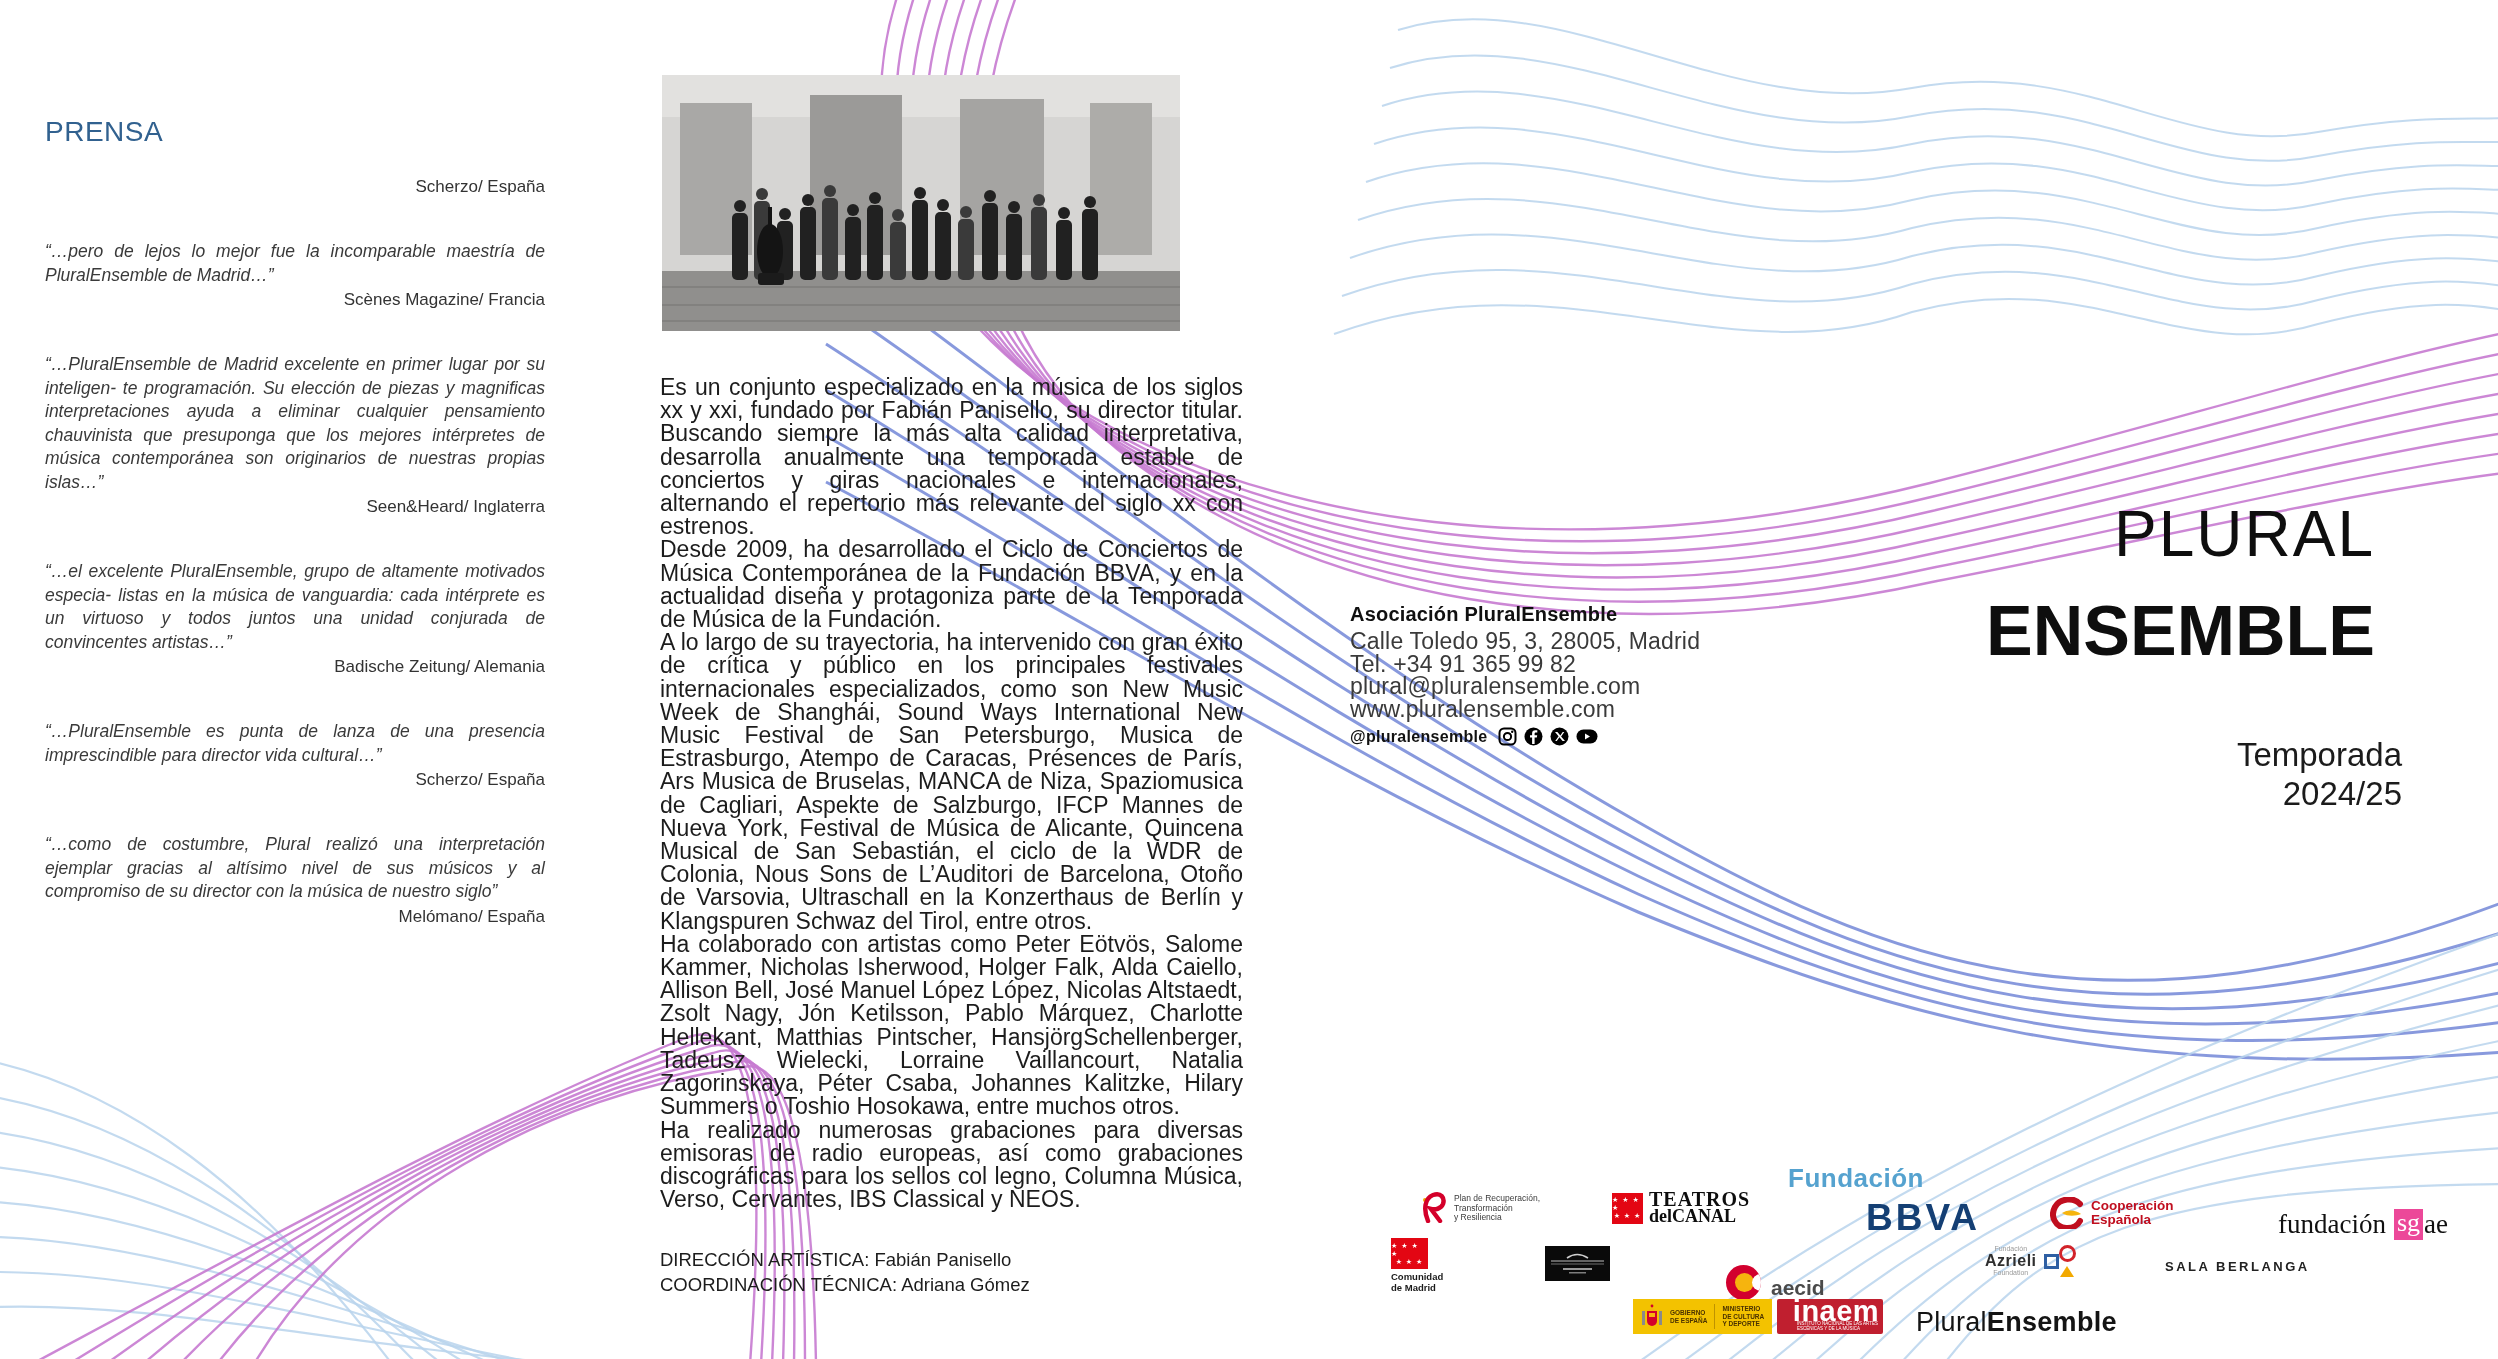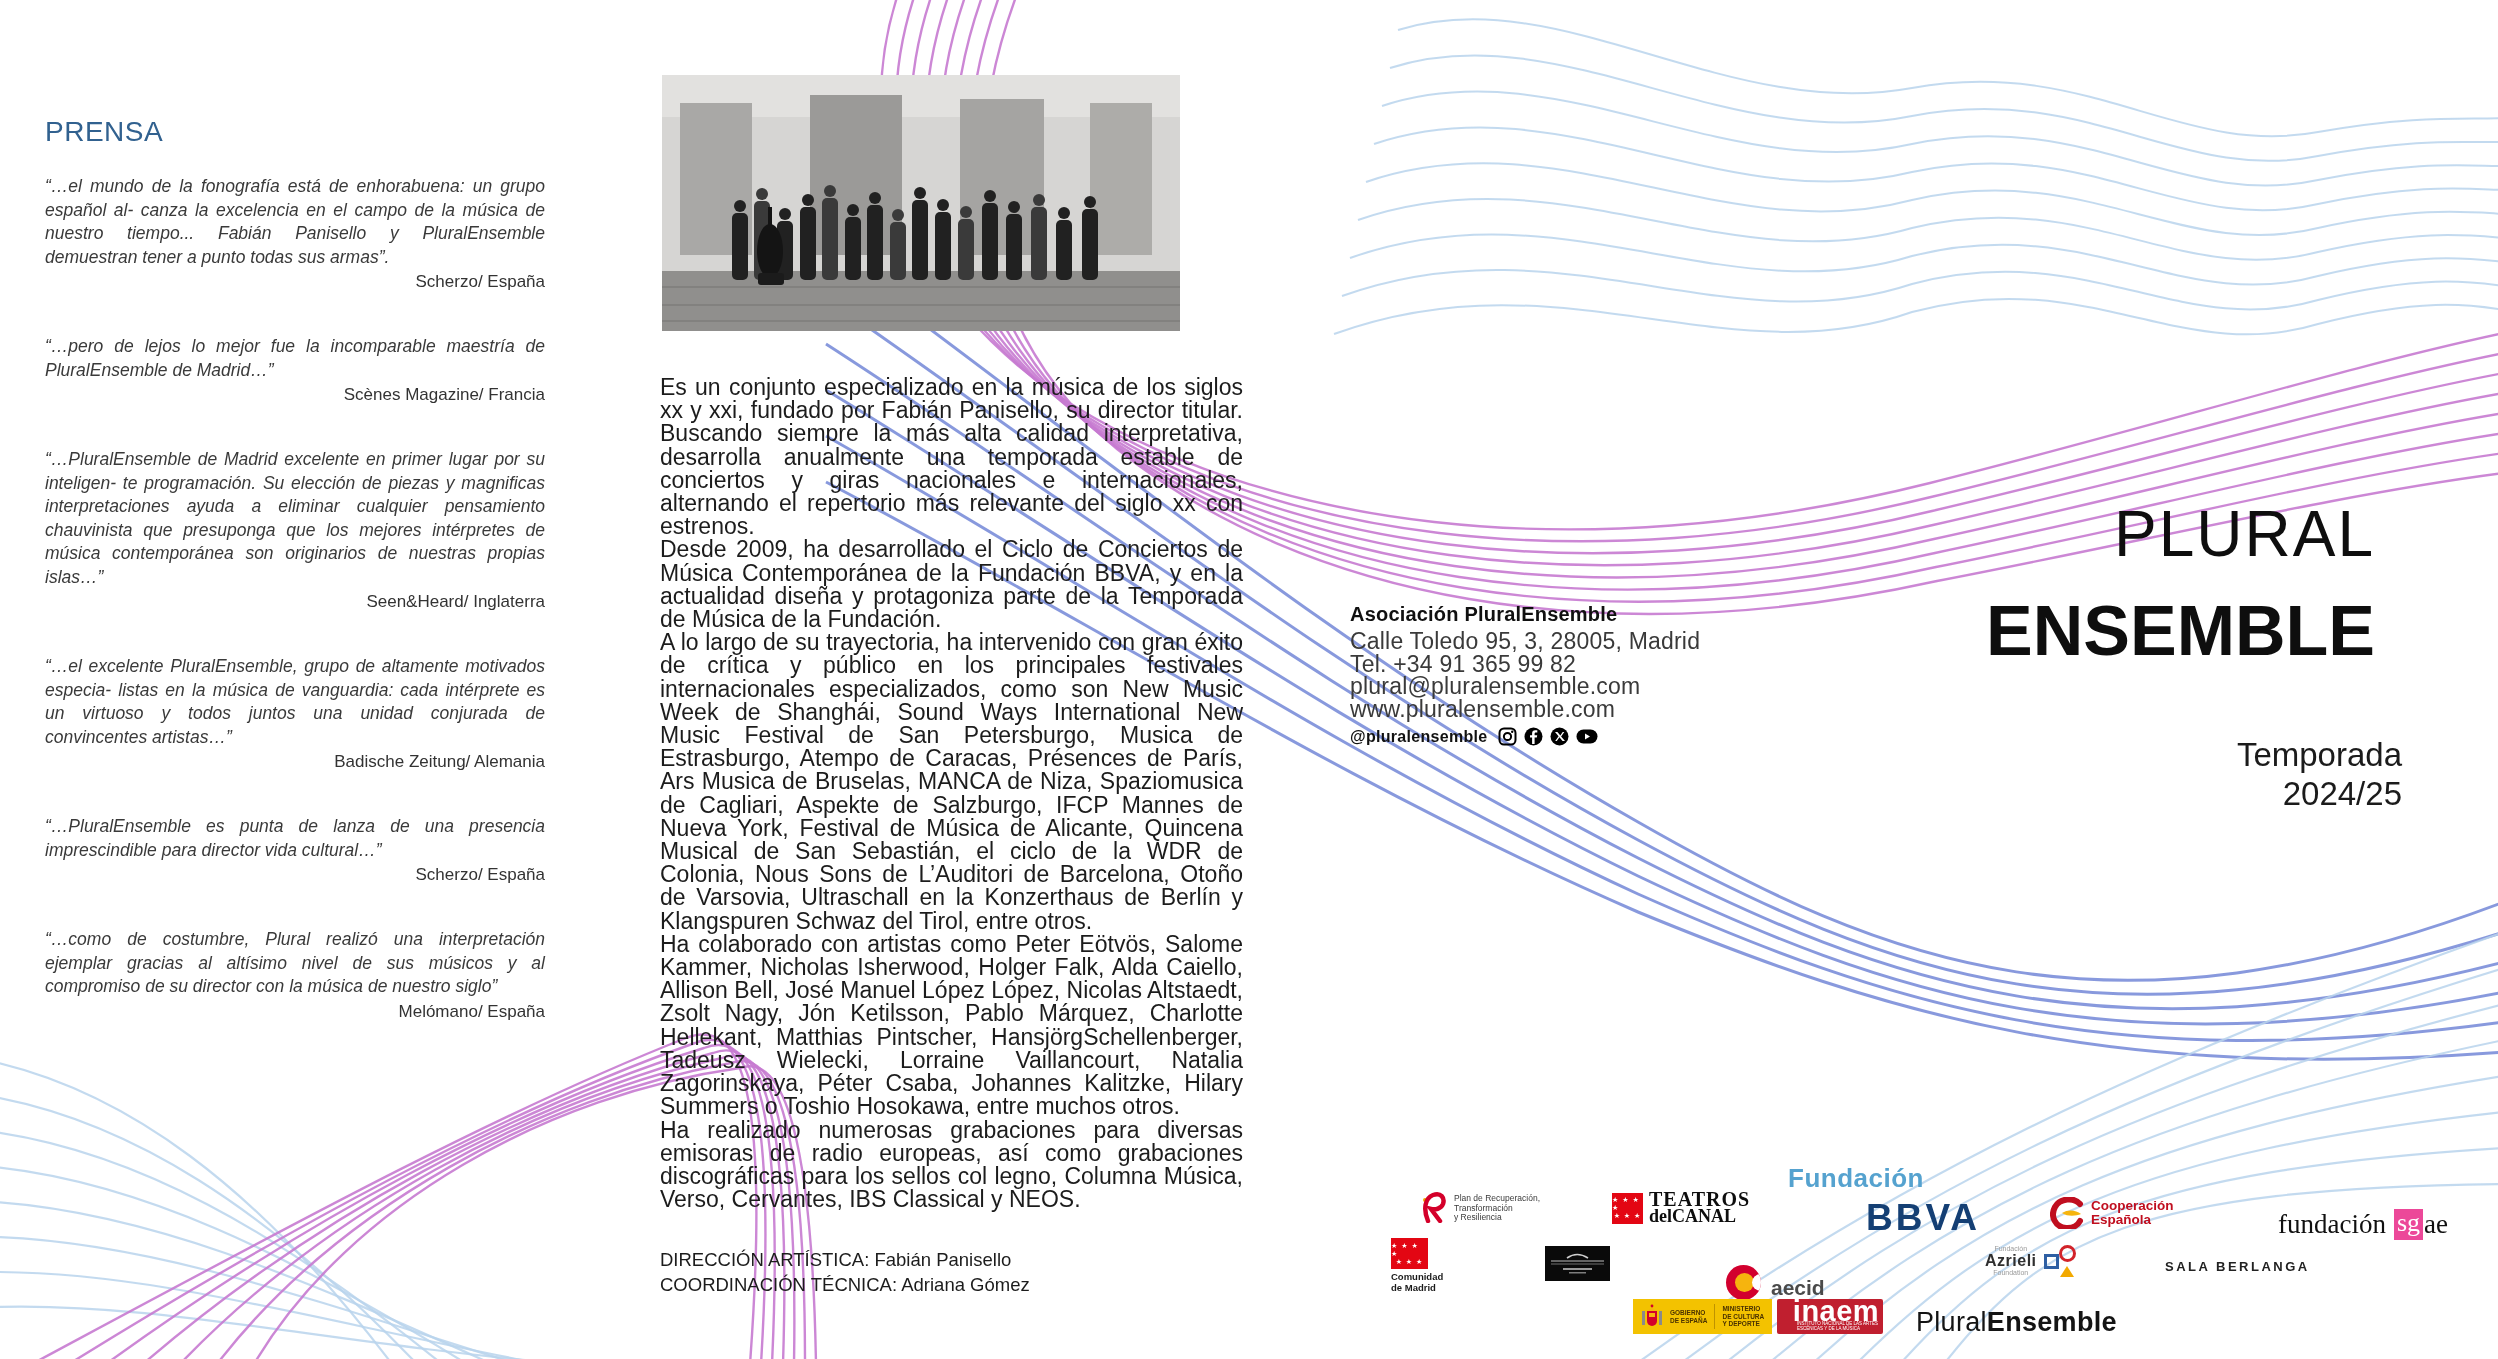--- a/index.html
+++ b/index.html
@@ -139,21 +139,20 @@
       <path d="M 143 1364 C 314 1217, 525 1103, 713 1053 C 763 1034, 791 1116, 783 1364" stroke="#c77ad0" stroke-width="2.4" fill="none" opacity="0.9"></path>
       <path d="M 180 1364 C 326 1212, 534 1100, 722 1058 C 770 1040, 798 1124, 794 1364" stroke="#c77ad0" stroke-width="2.4" fill="none" opacity="0.9"></path>
       <path d="M 217 1364 C 338 1207, 543 1097, 731 1063 C 777 1046, 805 1132, 805 1364" stroke="#c77ad0" stroke-width="2.4" fill="none" opacity="0.9"></path>
       <path d="M 254 1364 C 350 1202, 552 1094, 740 1068 C 784 1052, 812 1140, 816 1364" stroke="#c77ad0" stroke-width="2.4" fill="none" opacity="0.9"></path>
     </svg>
 
   <section class="layer press">
     <h1 class="press-title">PRENSA</h1>
 
     <div class="quote">
-      <p class="qtext">“…el mundo de la fonografía está de enhorabuena: un grupo español al- canza la excelencia en el campo de la música de nuestro tiempo... Fabián Panisello y PluralEnsemble demuestran tener a punto todas sus armas”.</p>
       <div class="qsrc">Scherzo/ España</div>
     </div>
     <div class="quote">
       <p class="qtext">“…pero de lejos lo mejor fue la incomparable maestría de PluralEnsemble de Madrid…”</p>
       <div class="qsrc">Scènes Magazine/ Francia</div>
     </div>
     <div class="quote">
       <p class="qtext">“…PluralEnsemble de Madrid excelente en primer lugar por su inteligen- te programación. Su elección de piezas y magnificas interpretaciones ayuda a eliminar cualquier pensamiento chauvinista que presuponga que los mejores intérpretes de música contemporánea son originarios de nuestras propias islas…”</p>
       <div class="qsrc">Seen&amp;Heard/ Inglaterra</div>
     </div>

